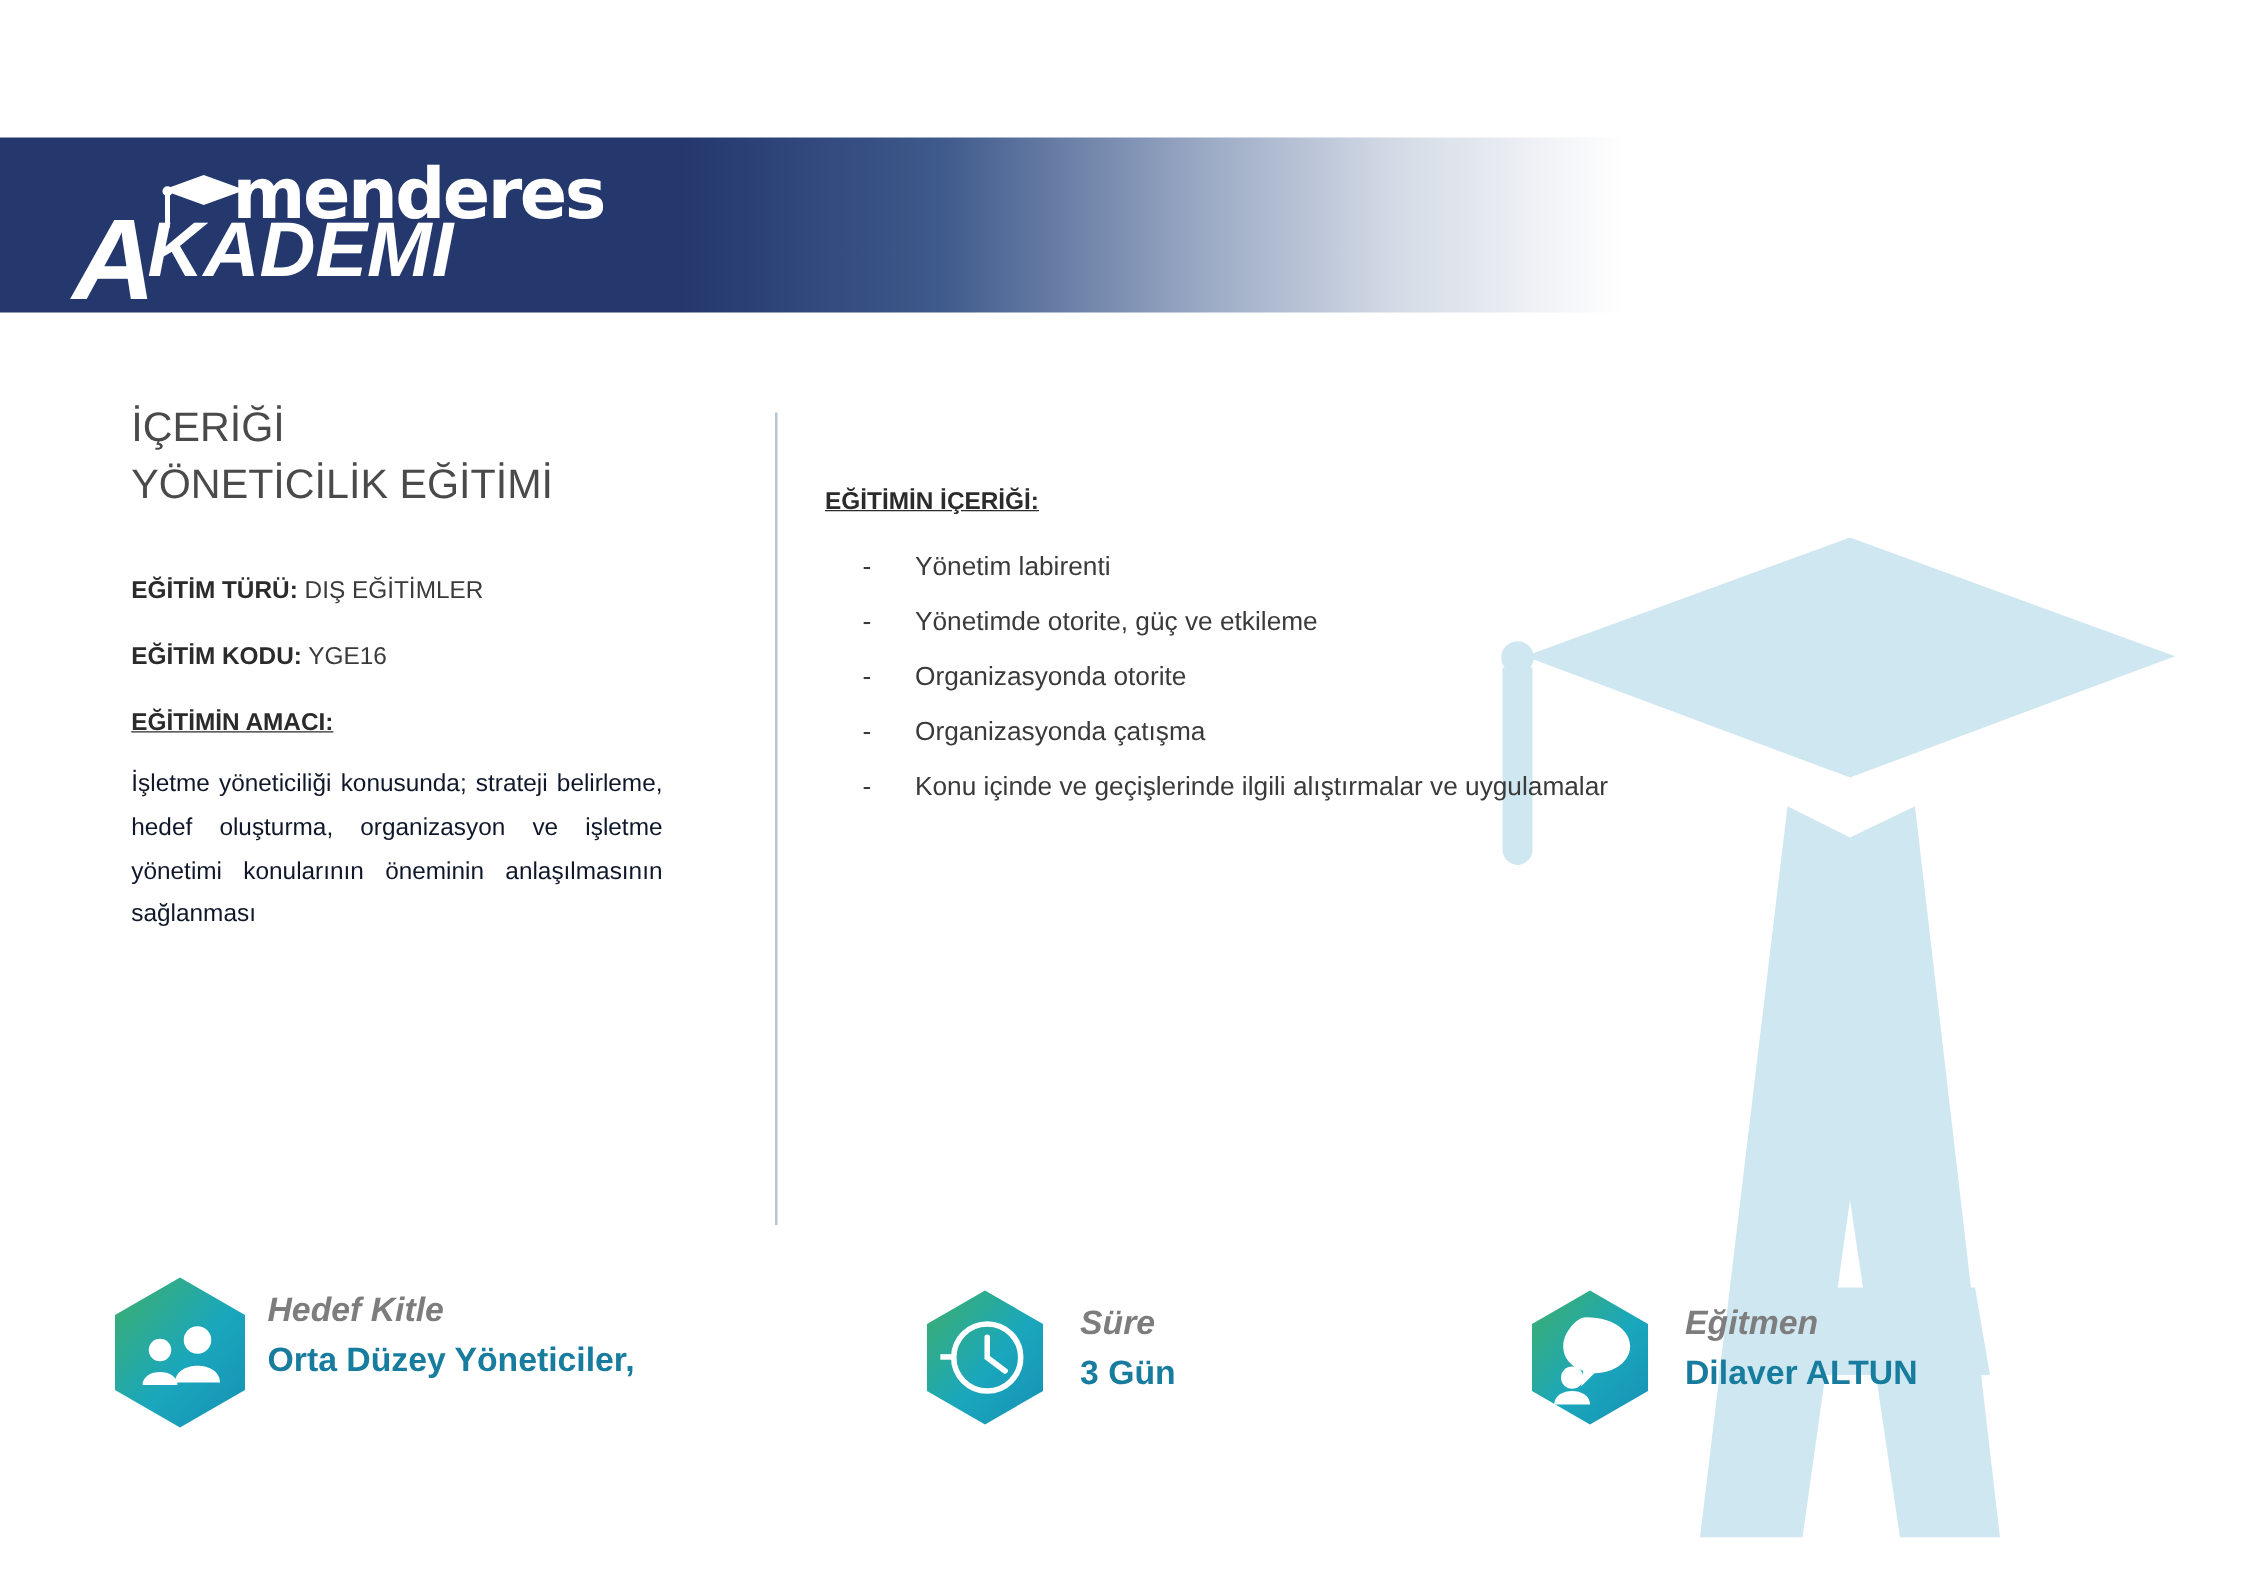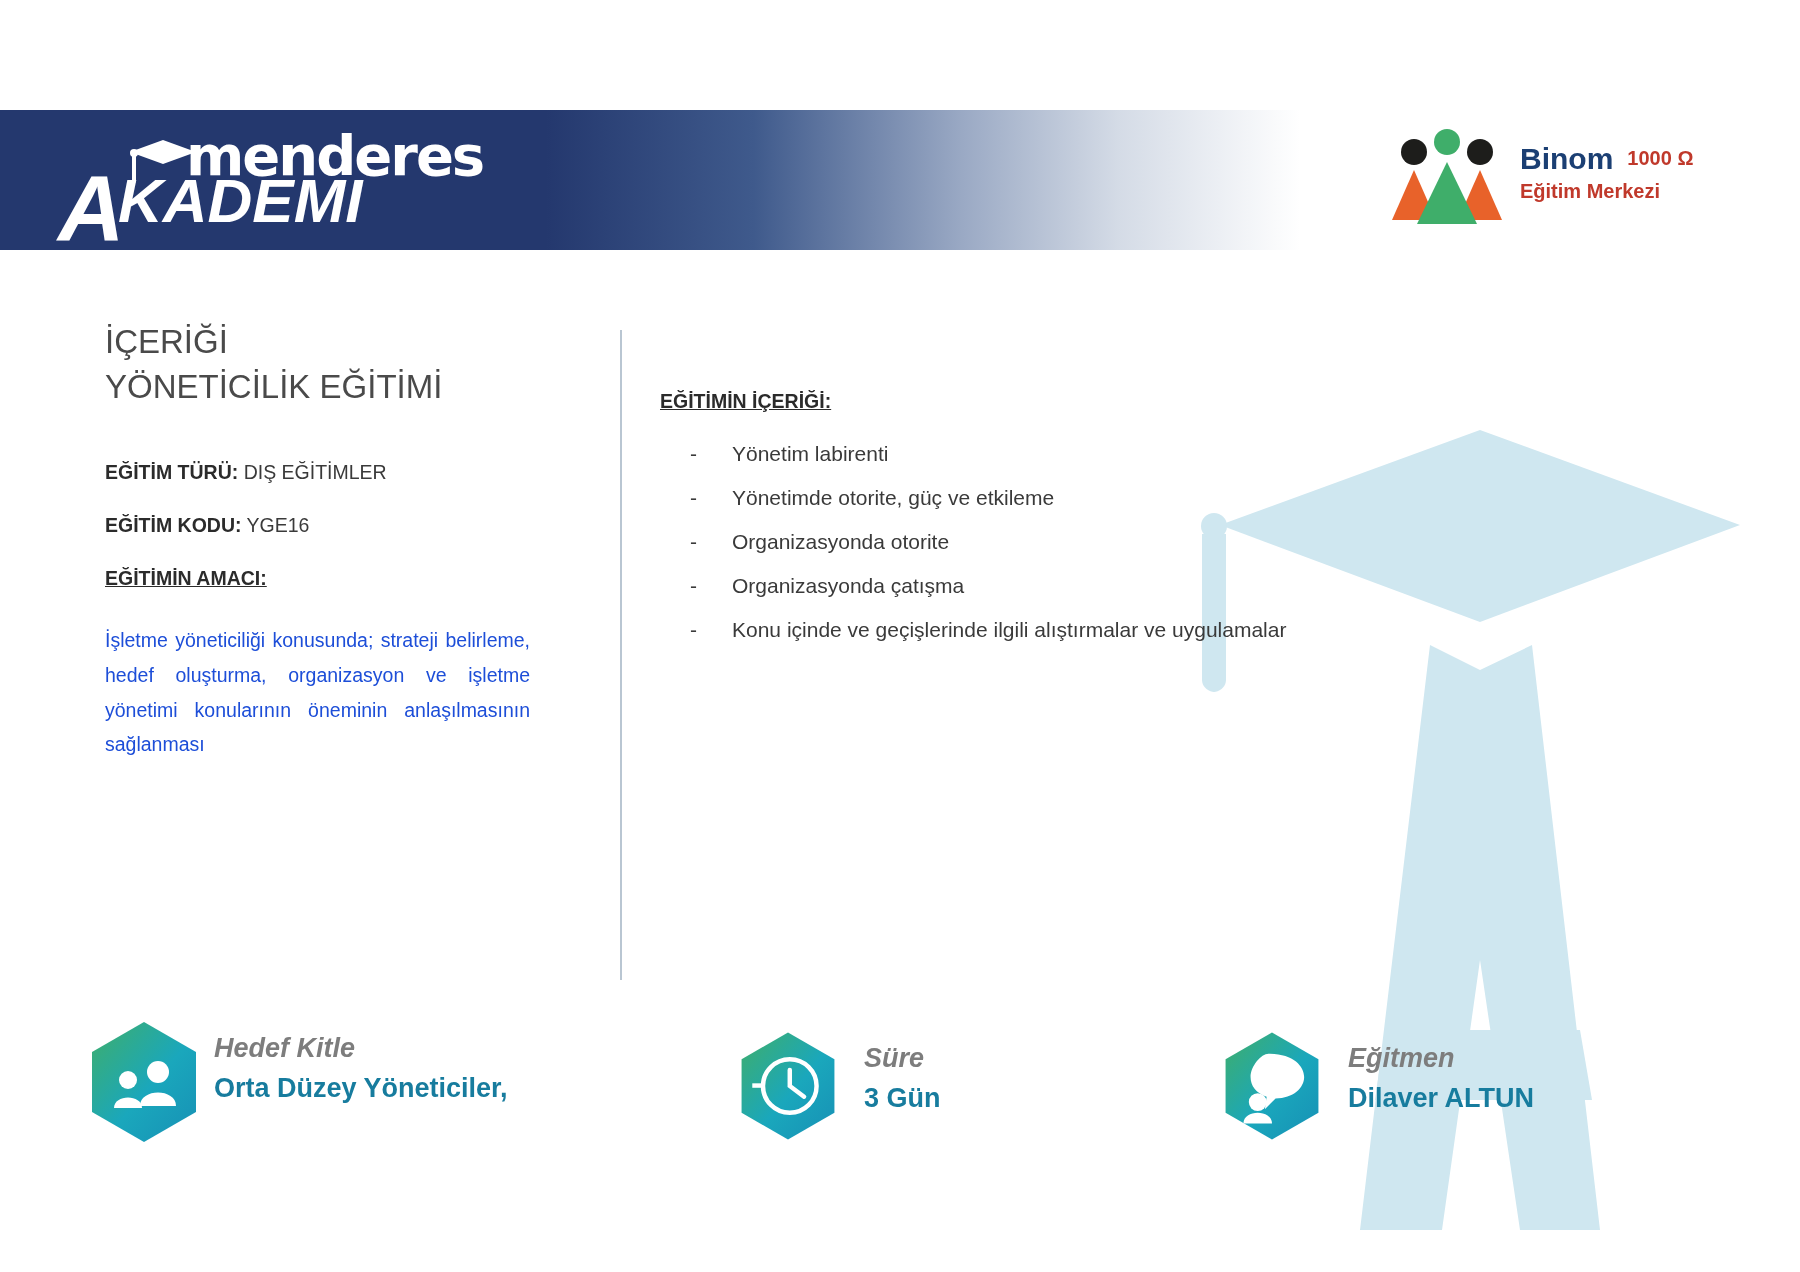--- a/index.html
+++ b/index.html
@@ -165,24 +165,24 @@
     color: #2b2b2b;
   }
   .meta-value { color: #3a3a3a; }
   .purpose-label {
     font-weight: bold;
     text-decoration: underline;
     color: #2b2b2b;
     font-size: 19.5px;
   }
   .purpose-text {
-    margin-top: 33px;
+    margin-top: 20px;
     font-size: 19.5px;
     line-height: 1.78;
-    color: #1d4ed8;
+    color: #0f172a;
     text-align: justify;
     width: 425px;
   }
 
   .divider {
     position: absolute;
     left: 620px;
     top: 80px;
     width: 2px;
     height: 650px;
@@ -296,38 +296,20 @@
         <path d="M35 2 L68 14 L35 26 L2 14 Z" fill="#ffffff"></path>
         <path d="M4 18 L8 18 L8 42 C8 45 6 46 6 46 C6 46 4 45 4 42 Z" fill="#ffffff"></path>
         <circle cx="6" cy="15" r="4" fill="#ffffff"></circle>
       </svg>
     </span>
     <div class="logo-menderes">menderes</div>
     <div class="logo-a">A</div>
     <div class="logo-akademi">KADEMI</div>
   </div>
 
-  <div class="binom">
-    <div class="binom-mark">
-      <svg width="110" height="105" viewBox="0 0 110 105" xmlns="http://www.w3.org/2000/svg" aria-hidden="true">
-        <circle cx="22" cy="24" r="13" fill="#1d1d1b"></circle>
-        <circle cx="55" cy="14" r="13" fill="#3fae6a"></circle>
-        <circle cx="88" cy="24" r="13" fill="#1d1d1b"></circle>
-        <path d="M22 42 L44 92 L0 92 Z" fill="#e8622a"></path>
-        <path d="M88 42 L110 92 L66 92 Z" fill="#e8622a"></path>
-        <path d="M55 34 L85 96 L25 96 Z" fill="#3fae6a"></path>
-      </svg>
-    </div>
-    <div class="binom-text">
-      <div>
-        <span class="binom-name">Binom</span><span class="binom-ohm">1000 Ω</span>
-      </div>
-      <div class="binom-sub">Eğitim Merkezi</div>
-    </div>
-  </div>
 </div>
 
 <div class="content">
 
   <div class="left-col">
     <div class="title">
       <div>İÇERİĞİ</div>
       <div>YÖNETİCİLİK EĞİTİMİ</div>
     </div>
 

